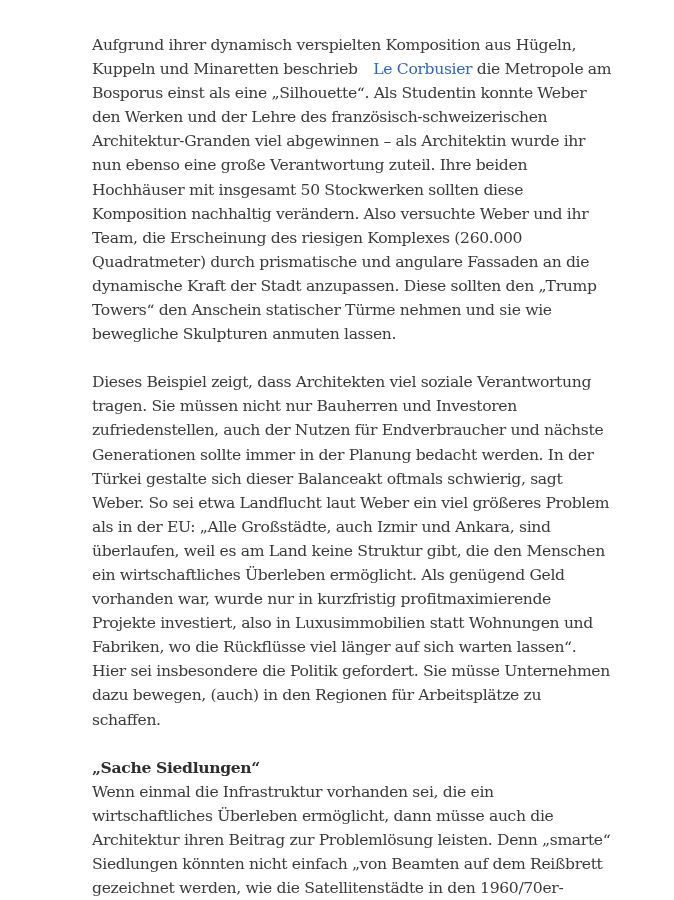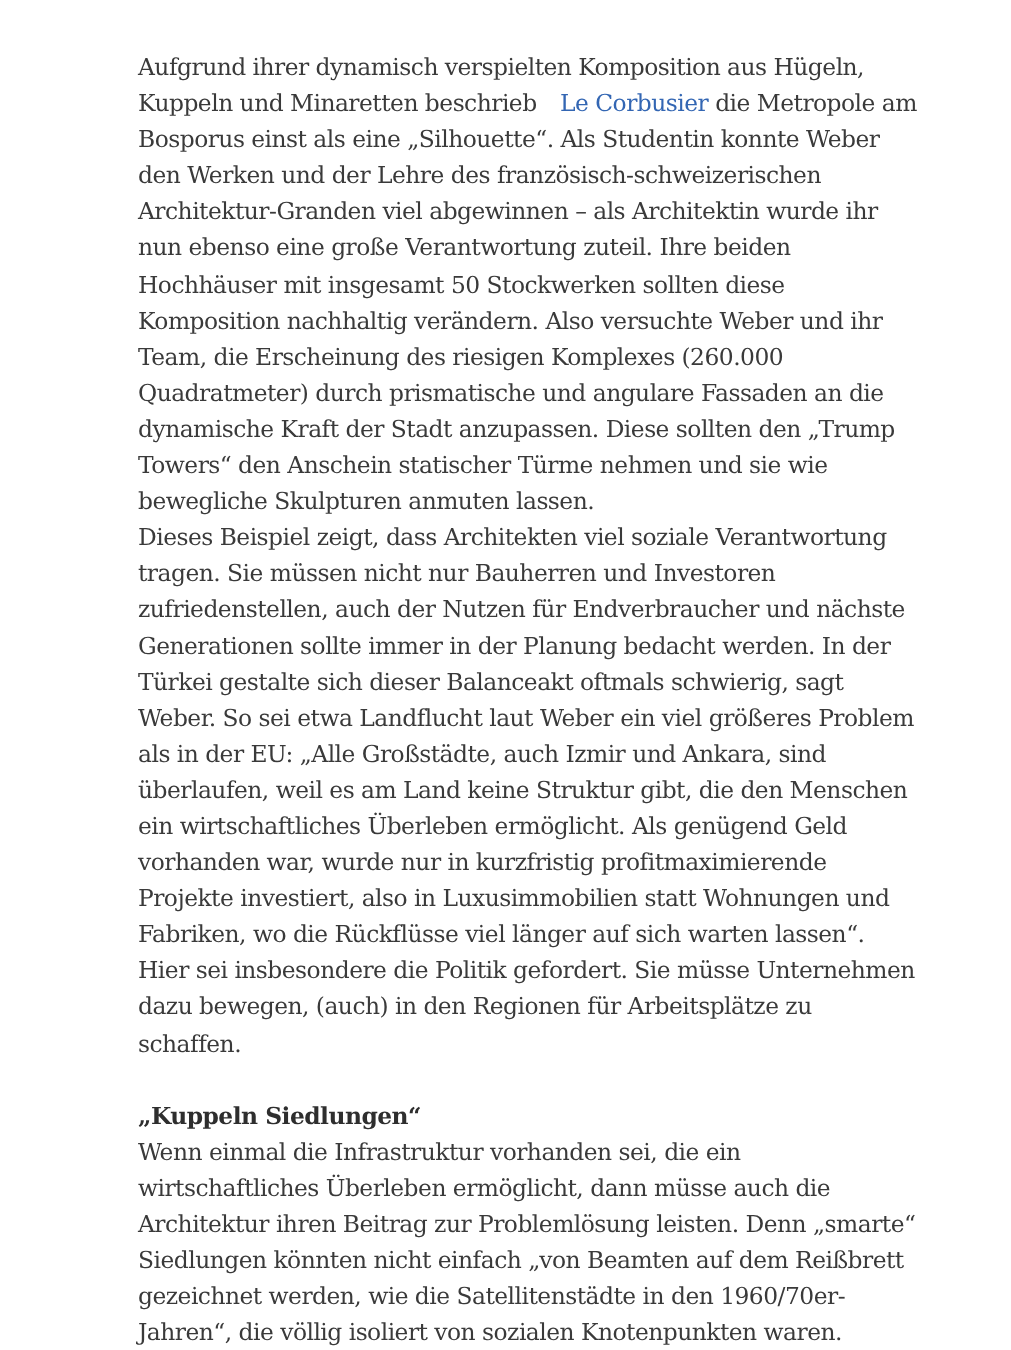--- a/index.html
+++ b/index.html
@@ -9,32 +9,32 @@
     left: 92px;
     top: 33px;
     width: 520px;
     font-family: "DejaVu Serif", "Liberation Serif", serif;
     font-size: 15.6px;
     line-height: 24.1px;
     color: #3a3a3a;
     letter-spacing: -0.35px;
   }
   .article p { margin: 0; }
-  .article p + p { }
+  .article p + p { margin-top: 24px; }
   .article a { color: #3366b3; text-decoration: none; margin-left: 11px; }
   .subhead {
     margin: 24px 0 0 0;
     font-size: 15.6px;
     line-height: 24.1px;
     font-weight: bold;
     color: #2e2e2e;
   }
   .subhead + p { margin-top: 0 !important; }
 </style>
 </head>
 <body>
 
 <div class="article">
   <p><span>Aufgrund ihrer dynamisch verspielten Komposition aus Hügeln, Kuppeln und Minaretten beschrieb </span><a href="#">Le Corbusier</a><span> die Metropole am Bosporus einst als eine „Silhouette“. Als Studentin konnte Weber den Werken und der Lehre des französisch-schweizerischen Architektur-Granden viel abgewinnen – als Architektin wurde ihr nun ebenso eine große Verantwortung zuteil. Ihre beiden Hochhäuser mit insgesamt 50 Stockwerken sollten diese Komposition nachhaltig verändern. Also versuchte Weber und ihr Team, die Erscheinung des riesigen Komplexes (260.000 Quadratmeter) durch prismatische und angulare Fassaden an die dynamische Kraft der Stadt anzupassen. Diese sollten den „Trump Towers“ den Anschein statischer Türme nehmen und sie wie bewegliche Skulpturen anmuten lassen.</span></p>
   <p>Dieses Beispiel zeigt, dass Architekten viel soziale Verantwortung tragen. Sie müssen nicht nur Bauherren und Investoren zufriedenstellen, auch der Nutzen für Endverbraucher und nächste Generationen sollte immer in der Planung bedacht werden. In der Türkei gestalte sich dieser Balanceakt oftmals schwierig, sagt Weber. So sei etwa Landflucht laut Weber ein viel größeres Problem als in der EU: „Alle Großstädte, auch Izmir und Ankara, sind überlaufen, weil es am Land keine Struktur gibt, die den Menschen ein wirtschaftliches Überleben ermöglicht. Als genügend Geld vorhanden war, wurde nur in kurzfristig profitmaximierende Projekte investiert, also in Luxusimmobilien statt Wohnungen und Fabriken, wo die Rückflüsse viel länger auf sich warten lassen“. Hier sei insbesondere die Politik gefordert. Sie müsse Unternehmen dazu bewegen, (auch) in den Regionen für Arbeitsplätze zu schaffen.</p>
-  <h3 class="subhead">„Kuppeln Siedlungen“</h3>
+  <h3 class="subhead">„Sache Siedlungen“</h3>
   <p>Wenn einmal die Infrastruktur vorhanden sei, die ein wirtschaftliches Überleben ermöglicht, dann müsse auch die Architektur ihren Beitrag zur Problemlösung leisten. Denn „smarte“ Siedlungen könnten nicht einfach „von Beamten auf dem Reißbrett gezeichnet werden, wie die Satellitenstädte in den 1960/70er-Jahren“, die völlig isoliert von sozialen Knotenpunkten waren. Attraktive Lebensräume könnten laut Weber nur dann entstehen, wenn sie von Menschen mitgestaltet werden, die mit den „alltäglichen Maßstäben des sozialen Lebens an die Sache herangehen“ – sprich, von Architekten.</p>
 </div>
 
 </body></html>

